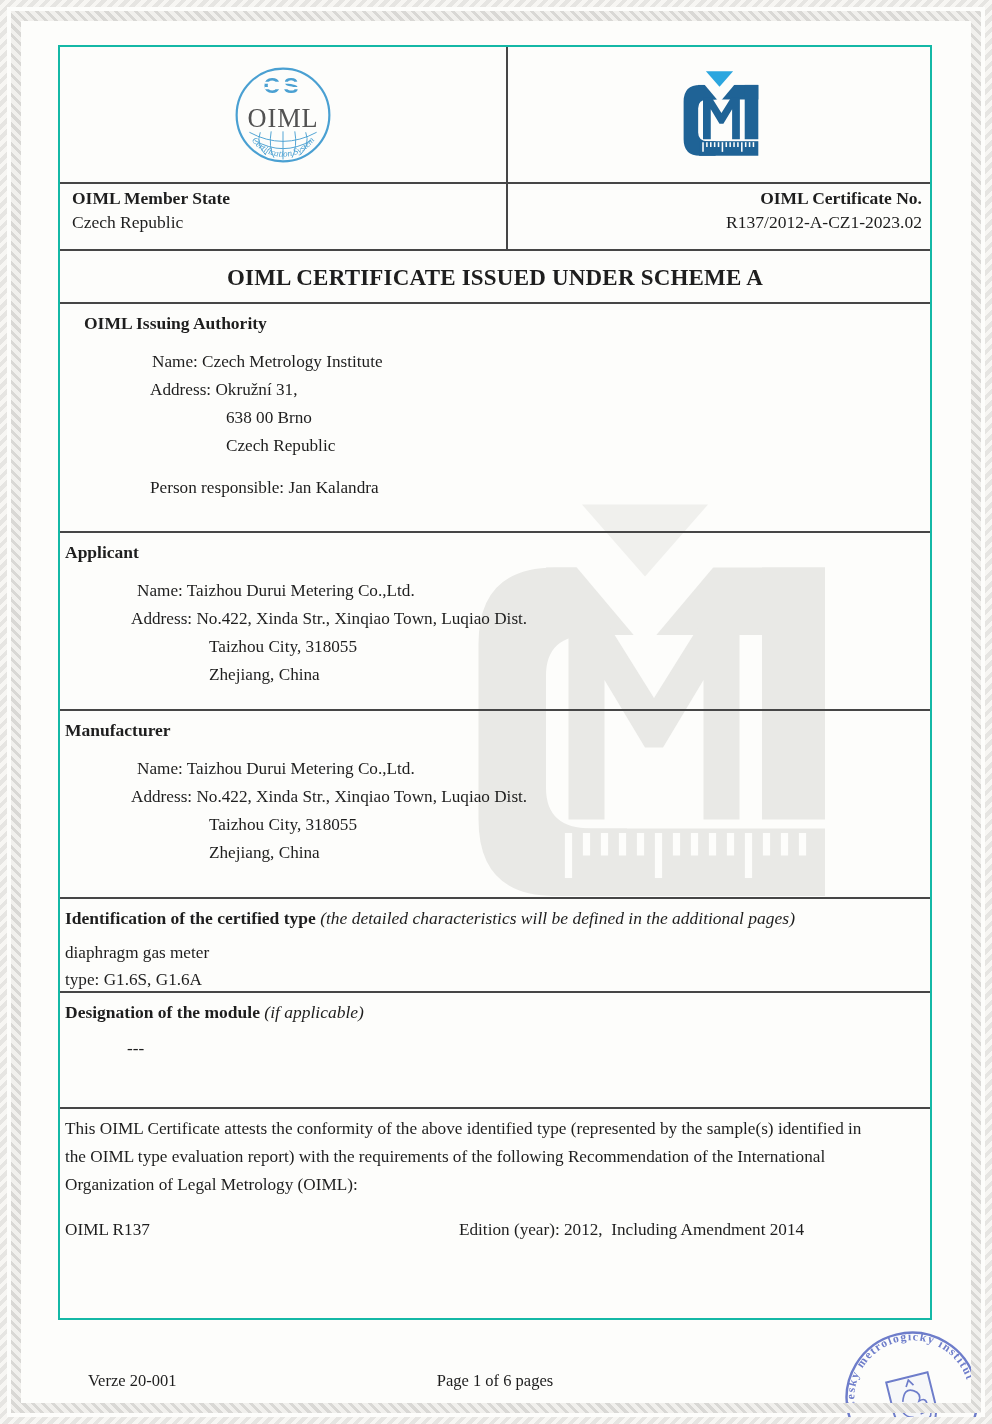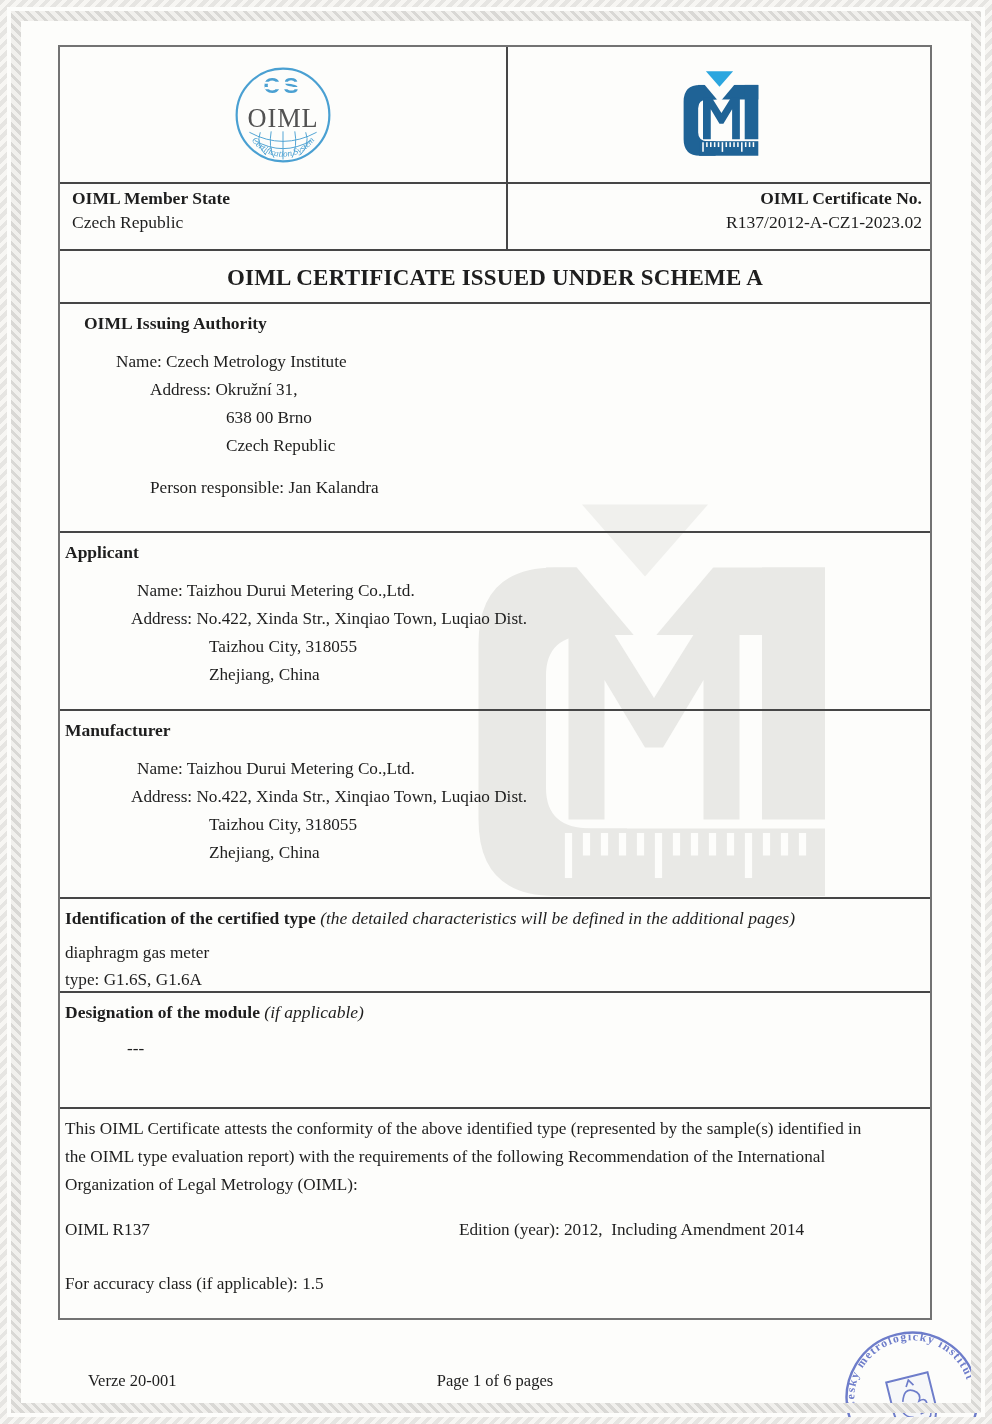--- a/index.html
+++ b/index.html
@@ -10,21 +10,21 @@
   
   .deco-outer { position:absolute; inset:0; border:7px solid transparent;
     border-image:repeating-linear-gradient(135deg,#e6e5e2 0 4px,#f7f6f3 4px 8px) 7; pointer-events:none; }
   .deco-frame { position:absolute; inset:11px; border:10px solid transparent;
     border-image:repeating-linear-gradient(45deg,#d9d8d5 0 3px,#f1f0ed 3px 7px) 10; pointer-events:none; }
 
   
   .watermark { position:absolute; left:420px; top:500px; width:450px; height:414px; opacity:1; }
 
   
-  .cert-table { position:absolute; left:58px; top:45px; width:874px; border:2px solid #737373; background:transparent; }
+  .cert-table { position:absolute; left:58px; top:45px; width:874px; border:2px solid #14b8a6; background:transparent; }
   .row { position:relative; border-bottom:2px solid #464646; overflow:hidden; }
   .row:last-child { border-bottom:none; }
   .row-logos { height:137px; display:flex; }
   .row-state { height:67px; display:flex; }
   .row-title { height:53px; }
   .row-authority { height:229px;padding-left:19px; }
   .row-applicant { height:178px; }
   .row-manufacturer { height:188px; }
   .row-identification { height:94px; }
   .row-designation { height:116px; }
@@ -36,21 +36,21 @@
   .row-state .cell-right { display:block; text-align:right; padding:2px 8px 0 0; }
   .state-label { font-weight:bold; font-size:17.5px; line-height:24px; }
   .state-value { font-size:17.5px; line-height:24px; }
 
   .title { text-align:center; font-weight:bold; font-size:23px; line-height:53px; letter-spacing:.2px; }
 
   .sec-head { font-weight:bold; font-size:17.5px; padding:8px 0 0 5px; line-height:22px; }
   .sec-head .it { font-weight:normal; font-style:italic; }
   .ln { font-size:17.2px; line-height:28px; }
   .mt14 { margin-top:14px; }
-  .row-authority .ln-name { margin-left:37px; }
+  .row-authority .ln-name { margin-left:73px; }
   .row-authority .ln-addr { margin-left:71px; }
   .row-authority .ln-cont { margin-left:147px; }
   .row-authority .ln-person { margin-left:71px; margin-top:14px; }
   .row-applicant .ln-name, .row-manufacturer .ln-name { margin-left:77px; }
   .row-applicant .ln-addr, .row-manufacturer .ln-addr { margin-left:71px; }
   .row-applicant .ln-cont, .row-manufacturer .ln-cont { margin-left:149px; }
   .row-identification .ln, .row-designation .ln { margin-left:5px; }
   .row-identification .body1 { margin-top:10px; line-height:27px; }
   .row-designation .value { margin-left:67px; margin-top:12px; }
 
@@ -213,21 +213,20 @@
       </div>
       <div class="ln value">---</div>
     </div>
 
     <div class="row row-conformity">
       <div class="para">This OIML Certificate attests the conformity of the above identified type (represented by the sample(s) identified in the OIML type evaluation report) with the requirements of the following Recommendation of the International Organization of Legal Metrology (OIML):</div>
       <div class="rec-line">
         <span>OIML R137</span>
         <span class="edition">Edition (year): 2012,  Including Amendment 2014</span>
       </div>
-      <div class="accuracy">For accuracy class (if applicable): 1.5</div>
     </div>
 
   </div>
 
   <div class="footer">
     <span class="verze">Verze 20-001</span>
     <span class="pageno">Page 1 of 6 pages</span>
   </div>
 
   <svg class="stamp" viewBox="0 0 200 200">

